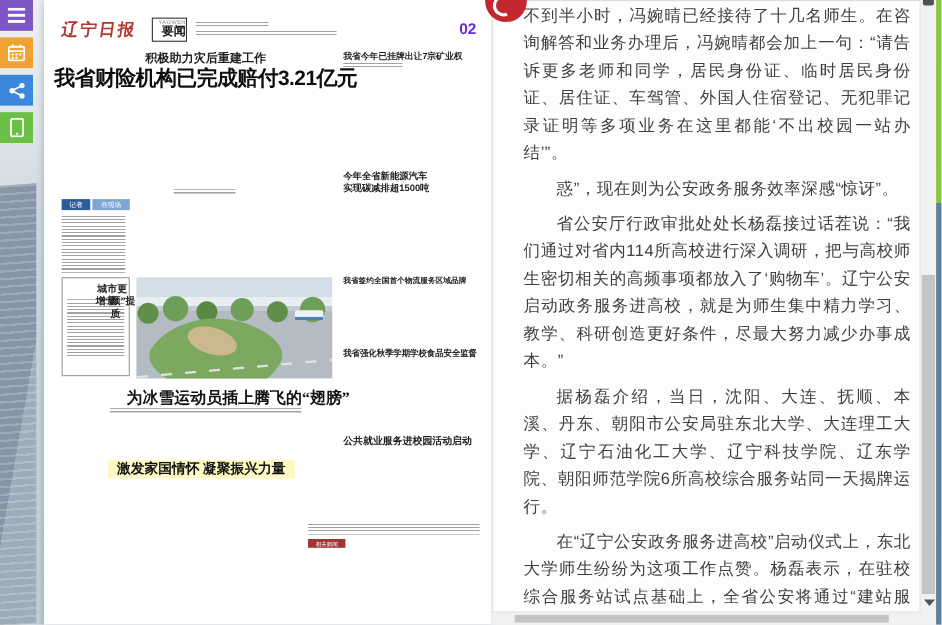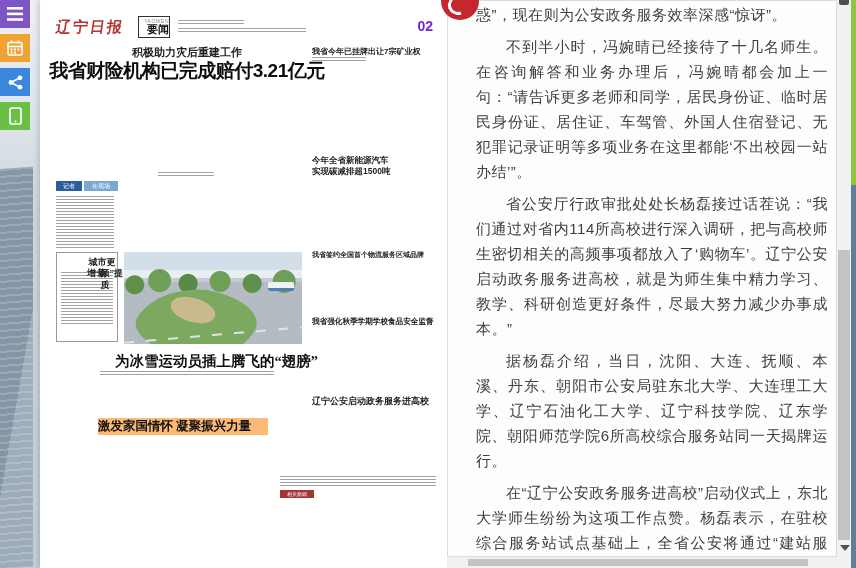--- a/index.html
+++ b/index.html
@@ -66,21 +66,21 @@
     transform:rotate(14deg) skewX(-18deg);border-radius:50% 50% 40% 60%/60% 40% 60% 40%}
   .photo .sand{left:46px;top:46px;width:46px;height:24px;background:#cbb98e;
     transform:rotate(16deg);border-radius:50%}
   .photo .bus{right:8px;top:30px;width:26px;height:9px;background:#eef3f6;
     border-bottom:3px solid #4f7fb5;border-radius:2px}
   .photo .lane{left:0;bottom:8px;width:100%;height:2px;transform:rotate(-5deg);
     background:repeating-linear-gradient(90deg,#dfe3e6 0 10px,rgba(0,0,0,0) 10px 22px)}
   .wings{left:16px;top:352px;width:262px;text-align:right;font-weight:bold;font-size:14.5px;color:#111}
   .wingsub{left:60px;top:371px;width:174px;height:4px}
   .colsC{left:16px;top:382px;width:262px;height:32px}
-  .patriot{left:58px;top:418px;width:170px;font-weight:bold;font-size:12.5px;color:#111;background:#fdba74}
+  .patriot{left:58px;top:418px;width:170px;text-align:center;font-weight:bold;font-size:12.5px;color:#111;background:#fef9c3}
   .colsD{left:16px;top:438px;width:216px;height:104px}
   
   .mining{left:272px;top:46px;width:124px;font-weight:bold;font-size:8px;color:#222;white-space:nowrap}
   .miningsub{left:272px;top:57px;width:54px;height:4px}
   .colsR1{left:272px;top:66px;width:124px;height:80px}
   .energy{left:272px;top:155px;width:124px;font-weight:bold;font-size:8.5px;color:#222;line-height:1.3}
   .colsR2{left:272px;top:180px;width:124px;height:62px}
   .brand{left:272px;top:250px;width:124px;font-weight:bold;font-size:7px;color:#222;white-space:nowrap}
   .colsR3{left:272px;top:261px;width:124px;height:48px}
   .food{left:272px;top:316px;width:124px;font-weight:bold;font-size:8px;color:#222;white-space:nowrap;transform:scaleX(.95);transform-origin:left}
@@ -248,40 +248,40 @@
       <i></i>
       <i></i>
     </div>
 
   <div class="food">我省强化秋季学期学校食品安全监督</div>
   <div class="colsR4 cols">
       <i></i>
       <i></i>
     </div>
 
-  <div class="jobs">辽宁公安启动政务服务进高校</div>
+  <div class="jobs">公共就业服务进校园活动启动</div>
   <div class="colsR5 cols">
       <i></i>
       <i></i>
     </div>
 
   <div class="vintro ft"></div>
   <div class="reltag">相关新闻</div>
   <div class="colsE cols">
       <i></i>
       <i></i>
     </div>
 </div>
 
 <div class="reader">
   <div class="badge"></div>
   <div class="viewport">
     <div class="artext">
+      <p>不到半小时，冯婉晴已经接待了十几名师生。在咨询解答和业务办理后，冯婉晴都会加上一句：“请告诉更多老师和同学，居民身份证、临时居民身份证、居住证、车驾管、外国人住宿登记、无犯罪记录证明等多项业务在这里都能‘不出校园一站办结’”。</p>
       <p>惑”，现在则为公安政务服务效率深感“惊讶”。</p>
-      <p>不到半小时，冯婉晴已经接待了十几名师生。在咨询解答和业务办理后，冯婉晴都会加上一句：“请告诉更多老师和同学，居民身份证、临时居民身份证、居住证、车驾管、外国人住宿登记、无犯罪记录证明等多项业务在这里都能‘不出校园一站办结’”。</p>
       <p>省公安厅行政审批处处长杨磊接过话茬说：“我们通过对省内114所高校进行深入调研，把与高校师生密切相关的高频事项都放入了‘购物车’。辽宁公安启动政务服务进高校，就是为师生集中精力学习、教学、科研创造更好条件，尽最大努力减少办事成本。”</p>
       <p>据杨磊介绍，当日，沈阳、大连、抚顺、本溪、丹东、朝阳市公安局驻东北大学、大连理工大学、辽宁石油化工大学、辽宁科技学院、辽东学院、朝阳师范学院6所高校综合服务站同一天揭牌运行。</p>
       <p>在“辽宁公安政务服务进高校”启动仪式上，东北大学师生纷纷为这项工作点赞。杨磊表示，在驻校综合服务站试点基础上，全省公安将通过“建站服务、流动服务、预约服务、代办服务”等工作模式，力争在今年年底前实现服务高校全覆盖、服务内容再拓展、服务质量再升级，为高校人才在辽、留辽工作学习提供有力保障。</p>
     </div>
   </div>
   <div class="vscroll">
     <div class="vup"></div>
     <div class="vthumb"></div>
     <div class="vdown"></div>
   </div>

